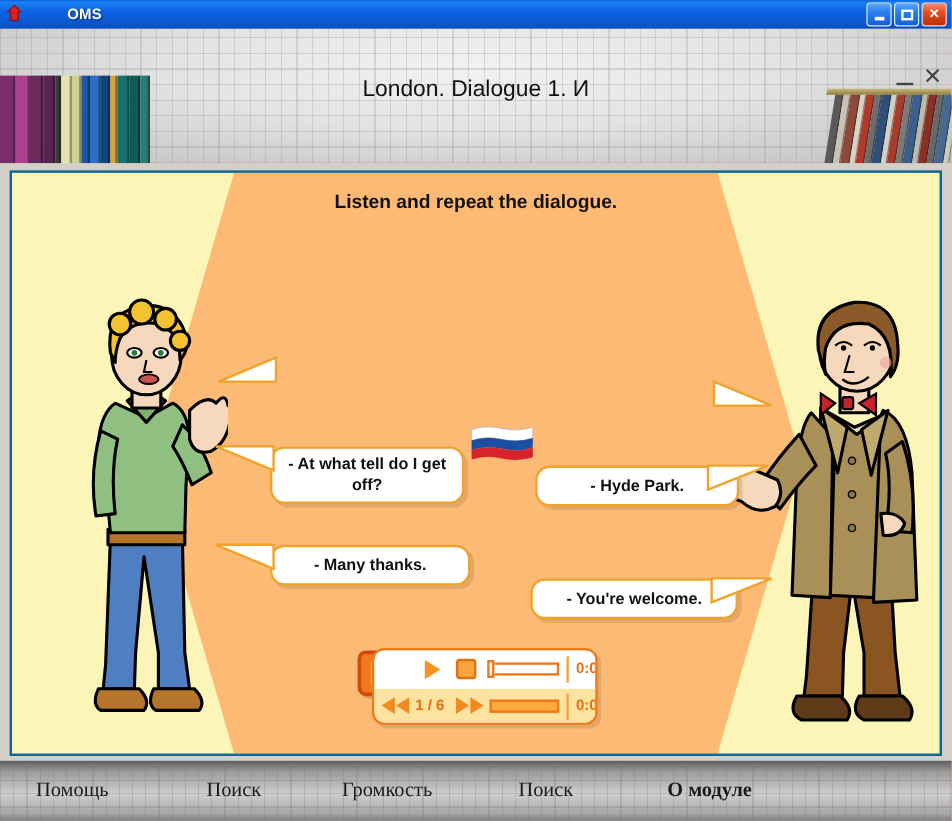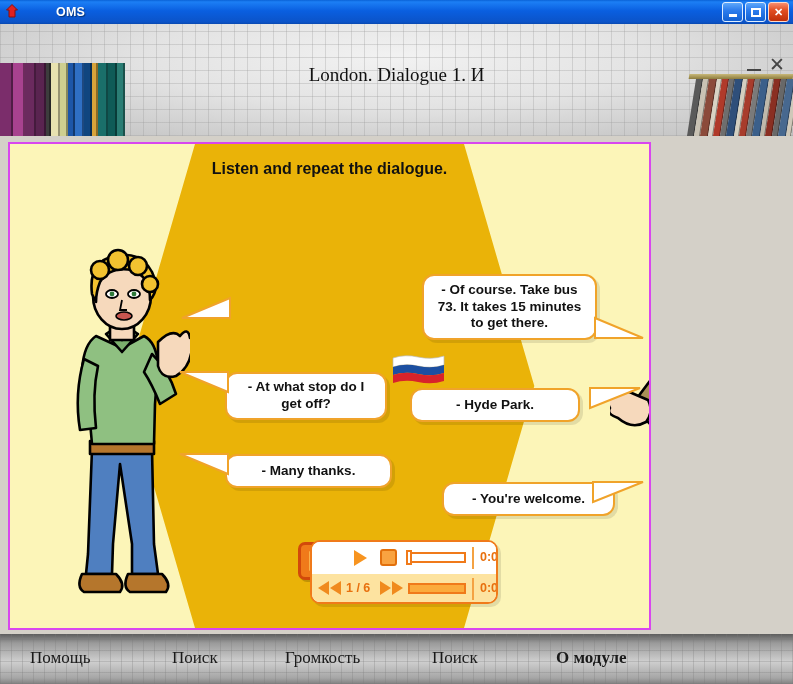--- a/index.html
+++ b/index.html
@@ -36,38 +36,38 @@
   .header {
     position: absolute; top: 24px; left: 0; width: 793px; height: 112px;
     background:
       repeating-linear-gradient(0deg, rgba(150,150,150,.30) 0 1px, transparent 1px 13px),
       repeating-linear-gradient(90deg, rgba(150,150,150,.30) 0 1px, transparent 1px 13px),
       radial-gradient(ellipse at 50% 30%, #f2f2f2 0%, #e3e3e3 45%, #bdbdbd 100%);
     overflow: hidden;
   }
   .header-title {
     position: absolute; left: 0; top: 40px; width: 793px; text-align: center;
-    font-size: 19px; color: #111; font-family: Liberation Serif, serif;
+    font-size: 19px; color: #111; font-family: Liberation Sans, sans-serif;
   }
   .hdr-ctrls { position:absolute; right:8px; top:34px; display:flex; gap:8px; align-items:center;}
   .hdr-min { width:14px; height:2px; background:#444; margin-top:10px; }
   .hdr-close { font-size:19px; color:#444; line-height:14px; font-family:"Liberation Sans",sans-serif;}
 
   
   .books-l { position:absolute; left:0; bottom:0; height:73px; width:143px; display:flex; align-items:flex-end;}
   .books-l .bk { height:100%; box-shadow: inset -2px 0 0 rgba(0,0,0,.35); }
   .books-r { position:absolute; right:0; bottom:0; height:57px; width:106px; display:flex; align-items:flex-end; transform: skewX(-9deg); transform-origin: bottom right;}
   .books-r .bk { height:100%; box-shadow: inset -1px 0 0 rgba(0,0,0,.4); }
   .shelf-top { position:absolute; right:0; bottom:57px; width:104px; height:5px;
      background:linear-gradient(180deg,#c8b878,#8d7c3e); transform:skewX(-9deg); }
 
   
   .content {
-    position: absolute; top: 142px; left: 8px; width: 643px; height: 488px;
-    border: 2px solid #d946ef; background: #eab308; overflow: hidden;
+    position: absolute; top: 142px; left: 8px; width: 777px; height: 488px;
+    border: 2px solid #0369a1; background: #fdba74; overflow: hidden;
   }
   .wedge-l {
     position:absolute; left:0; top:0; width:185px; height:100%;
     background:#fcf5b8; clip-path: polygon(0 0, 100% 0, 62% 50%, 100% 100%, 0 100%);
   }
   .wedge-r {
     position:absolute; right:0; top:0; width:185px; height:100%;
     background:#fcf5b8; clip-path: polygon(0 0, 100% 0, 100% 100%, 0 100%, 38% 50%);
   }
   .heading {
@@ -308,35 +308,32 @@
       <circle cx="128" cy="58" r="5" fill="#f0a0a0" opacity=".6"></circle>
       <path d="M98 52 L94 66 L102 66" stroke="#000" stroke-width="1.8" fill="none"></path>
       <path d="M92 72 Q102 80 114 70" stroke="#000" stroke-width="2" fill="none"></path>
     </svg>
   </div>
 
   <svg style="position:absolute; left:170px; top:152px;" width="52" height="26">
     <path d="M50 2 L2 22 L50 22 Z" fill="#fff" stroke="#f0a32a" stroke-width="2"></path>
   </svg>
 
-  <div class="bubble" style="left:412px; top:130px; width:175px; height:66px;">
-    <span>- Of course. Take bus 73. It takes 15 minutes to get there.</span>
-  </div>
   <svg style="position:absolute; left:583px; top:172px;" width="52" height="26">
     <path d="M2 2 L50 22 L2 22 Z" fill="#fff" stroke="#f0a32a" stroke-width="2"></path>
   </svg>
 
   <div class="bubble" style="left:215px; top:228px; width:162px; height:48px;">
-    <span>- At what stop do I get off?</span>
+    <span>- At what tell do I get off?</span>
   </div>
   <svg style="position:absolute; left:168px; top:226px;" width="52" height="26">
     <path d="M50 22 L2 2 L50 2 Z" fill="#fff" stroke="#f0a32a" stroke-width="2"></path>
   </svg>
 
-  <div class="bubble" style="left:400px; top:244px; width:170px; height:34px;">
+  <div class="bubble" style="left:436px; top:244px; width:170px; height:34px;">
     <span>- Hyde Park.</span>
   </div>
   <svg style="position:absolute; left:578px; top:242px;" width="54" height="26">
     <path d="M2 22 L52 2 L2 2 Z" fill="#fff" stroke="#f0a32a" stroke-width="2"></path>
   </svg>
 
   <div class="bubble" style="left:215px; top:310px; width:167px; height:34px;">
     <span>- Many thanks.</span>
   </div>
   <svg style="position:absolute; left:168px; top:308px;" width="52" height="26">

